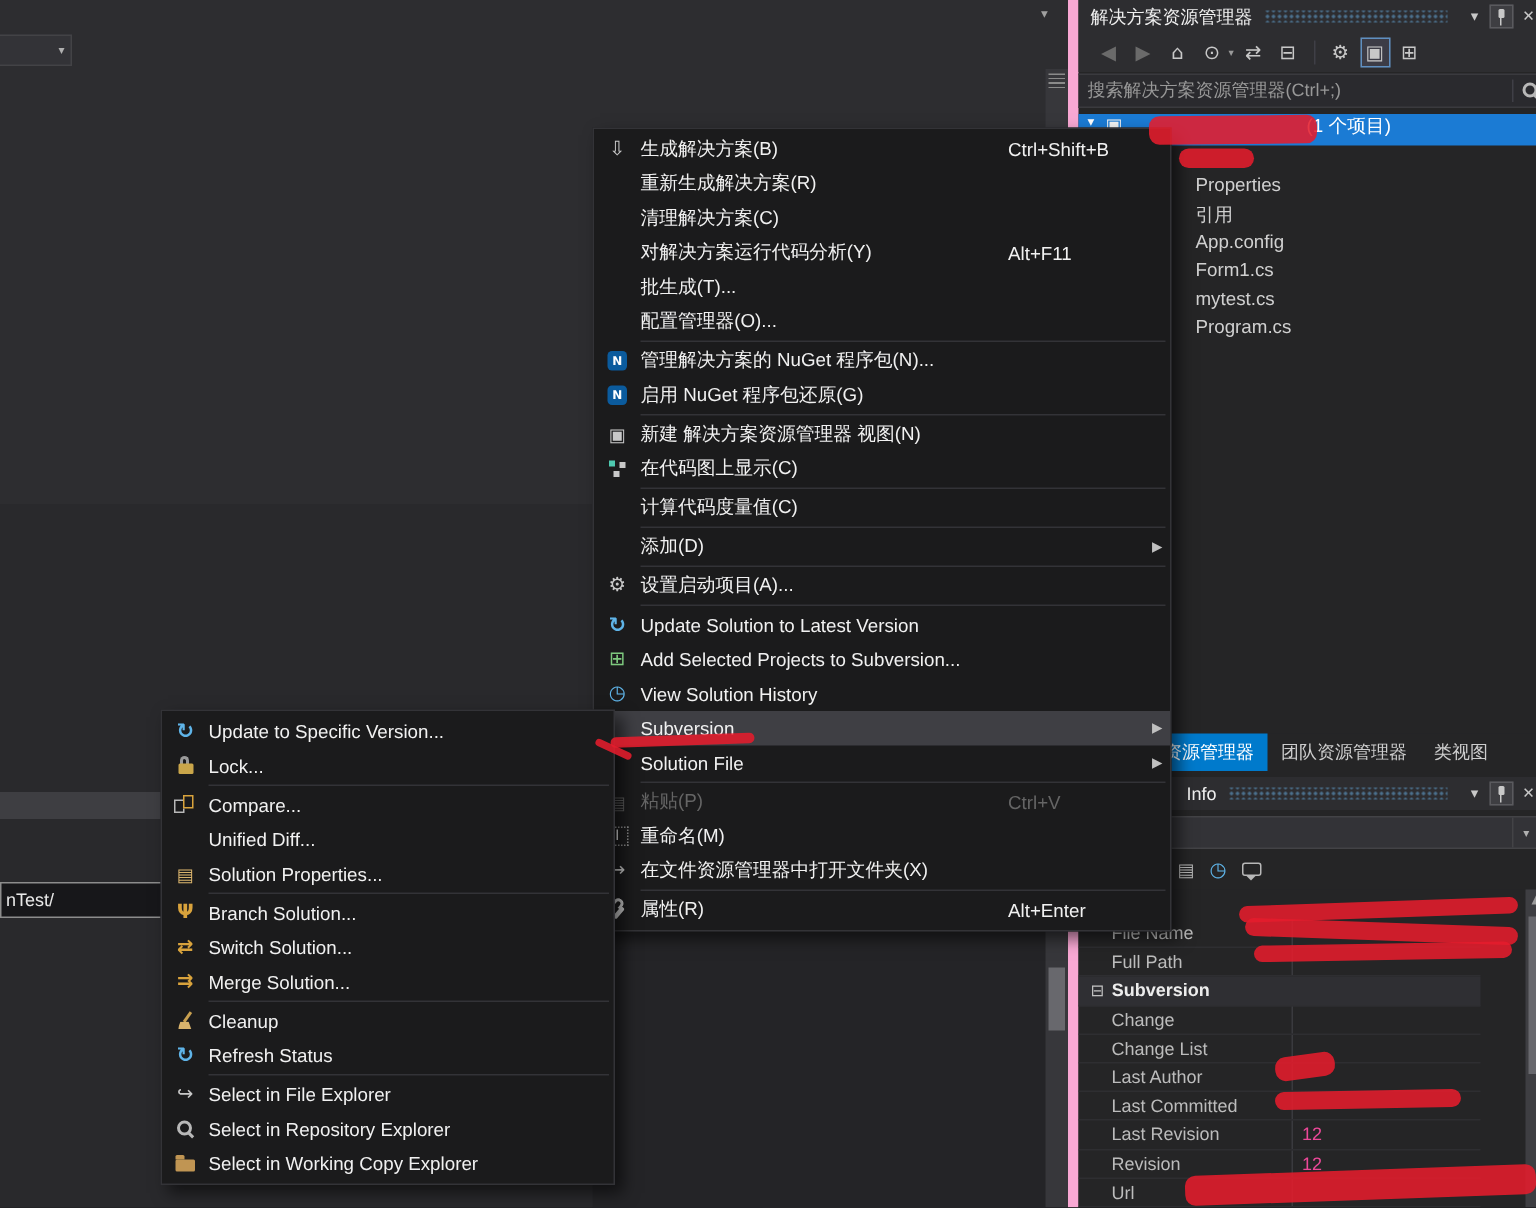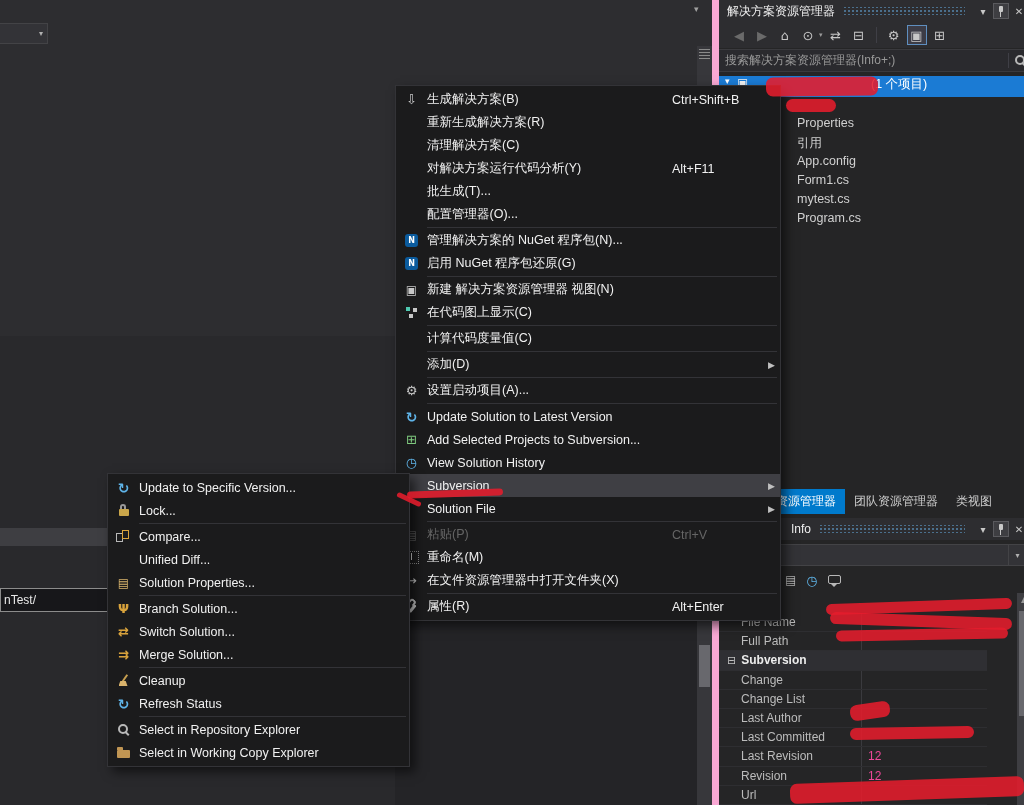--- a/index.html
+++ b/index.html
@@ -197,21 +197,21 @@
         <span class="dd">▾</span>
         <span class="tbtn">⇄</span>
         <span class="tbtn">⊟</span>
         <span class="tsep"></span>
         <span class="tbtn">⚙</span>
         <span class="tbtn pressed">▣</span>
         <span class="tbtn">⊞</span>
       </div>
 
     <div id="se-search">
-      <span class="ph">搜索解决方案资源管理器(Info+;)</span>
+      <span class="ph">搜索解决方案资源管理器(Ctrl+;)</span>
       <span class="ssep"></span>
       <span class="mag"></span>
     </div>
 
     <div id="se-tree">
       <div class="tree-row sel">
         <span class="exp">▾</span>
         <span class="sol-ic">▣</span>
         <span class="gap"></span>
         <span>(1 个项目)</span>
@@ -507,20 +507,26 @@
         </span>
         <span class="mi-label">Cleanup</span>
       </div>
       <div class="menu-item">
         <span class="mi-icongap">
           <span class="micon icon-refresh"></span>
         </span>
         <span class="mi-label">Refresh Status</span>
       </div>
       <div class="menu-sep"></div>
+      <div class="menu-item">
+        <span class="mi-icongap">
+          <span class="micon icon-select-file"></span>
+        </span>
+        <span class="mi-label">Select in File Explorer</span>
+      </div>
       <div class="menu-item">
         <span class="mi-icongap">
           <span class="micon icon-select-repo"></span>
         </span>
         <span class="mi-label">Select in Repository Explorer</span>
       </div>
       <div class="menu-item">
         <span class="mi-icongap">
           <span class="micon icon-select-wc"></span>
         </span>

